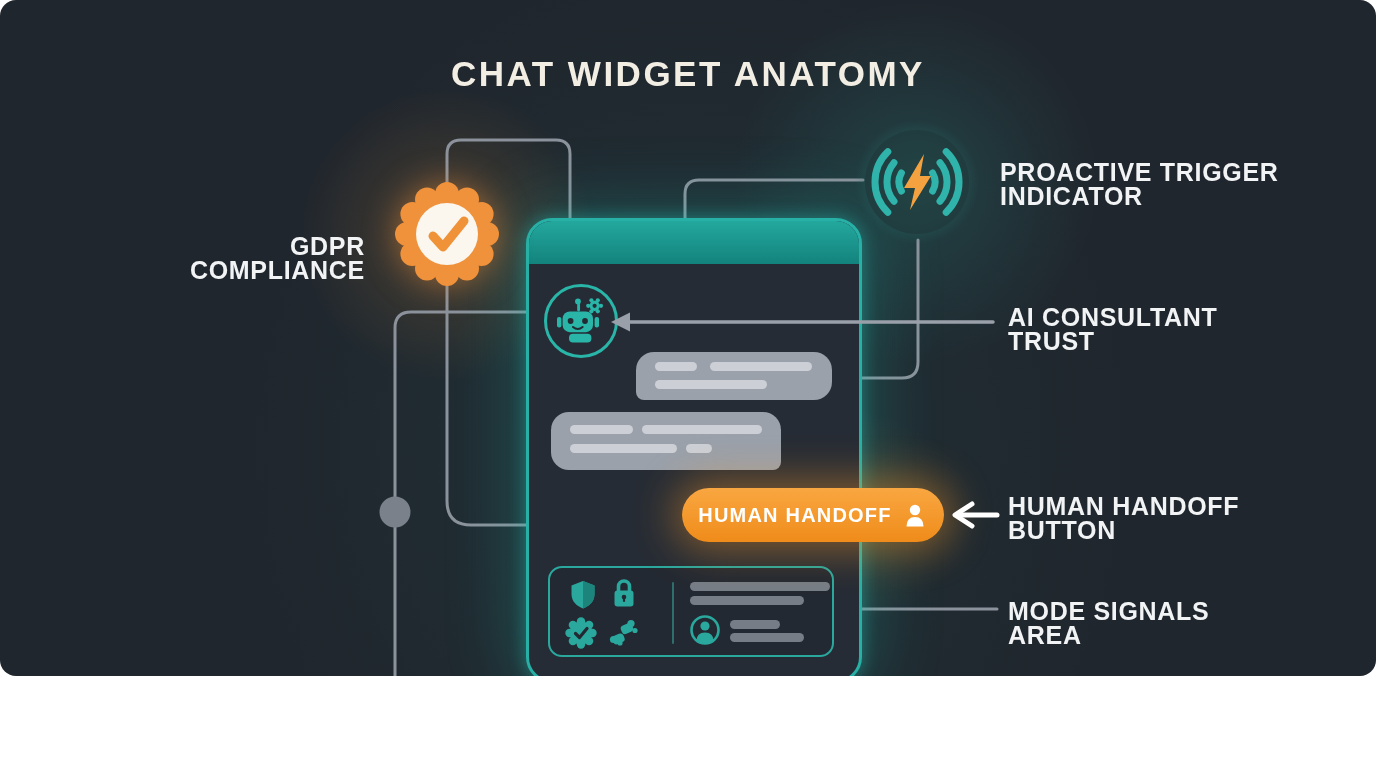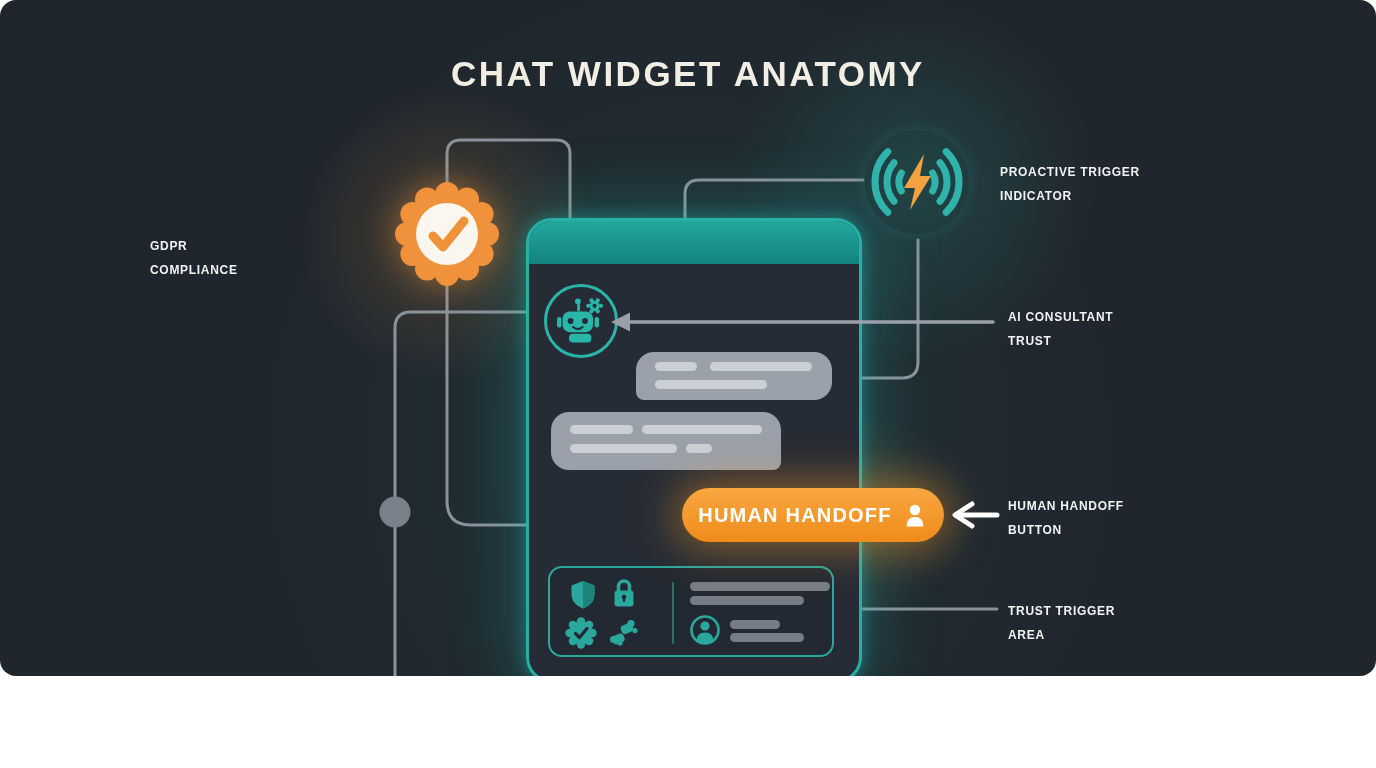--- a/index.html
+++ b/index.html
@@ -12,23 +12,23 @@
       radial-gradient(260px 260px at 917px 182px, rgba(40,170,158,0.20), transparent 70%),
       radial-gradient(620px 680px at 690px 450px, rgba(30,150,140,0.10), transparent 72%),
       #20262d;
   }
   .title{position:absolute;top:54px;left:0;width:100%;text-align:center;
     font-size:35px;font-weight:800;letter-spacing:2.5px;color:#f3eee4;}
   svg.connectors,svg.overlay{position:absolute;left:0;top:0;}
   svg.connectors{z-index:1;}
   svg.overlay{z-index:6;}
   .connectors path{stroke:#8c929b;stroke-width:3;fill:none;stroke-linecap:round;}
-  .callout{position:absolute;color:#f1f3f5;font-weight:700;font-size:12px;line-height:24px;
+  .callout{position:absolute;color:#f1f3f5;font-weight:700;font-size:25px;line-height:24px;
     letter-spacing:.7px;white-space:pre-line;z-index:4;}
-  .callout.right{text-align:left;}
+  .callout.right{text-align:right;}
   
   .widget{position:absolute;left:526px;top:218px;width:330px;height:459px;z-index:3;
     background:#262c35;border:3px solid #27b1a6;border-radius:26px;
     box-shadow:0 0 70px 8px rgba(32,190,175,.28), 0 0 16px 2px rgba(40,200,185,.35);}
   .widget-header{position:absolute;left:0;top:0;right:0;height:43px;
     border-radius:23px 23px 0 0;background:linear-gradient(180deg,#23a89e,#13837d);}
   .bot-avatar{position:absolute;left:15px;top:63px;width:74px;height:74px;border-radius:50%;
     border:3px solid #2ab5a9;box-sizing:border-box;display:flex;align-items:center;justify-content:center;}
   .bubble{position:absolute;background:#9aa1ab;border-radius:18px;}
   .bubble-ai{left:107px;top:131px;width:196px;height:48px;border-radius:18px 18px 18px 8px;}
@@ -223,15 +223,15 @@
     <g stroke="#ffffff" stroke-width="5" stroke-linecap="round" stroke-linejoin="round" fill="none">
       <path d="M 997 515 H 957"></path>
       <path d="M 972 504 L 955 515 L 972 526"></path>
     </g>
   </svg>
 
   <div class="callout" style="left:1008px;top:305px;">AI CONSULTANT
 TRUST</div>
   <div class="callout" style="left:1008px;top:494px;">HUMAN HANDOFF
 BUTTON</div>
-  <div class="callout" style="left:1008px;top:599px;">TRUST TRIGGER
+  <div class="callout" style="left:1008px;top:599px;">MODE SIGNALS
 AREA</div>
 </div>
 
 </body></html>

